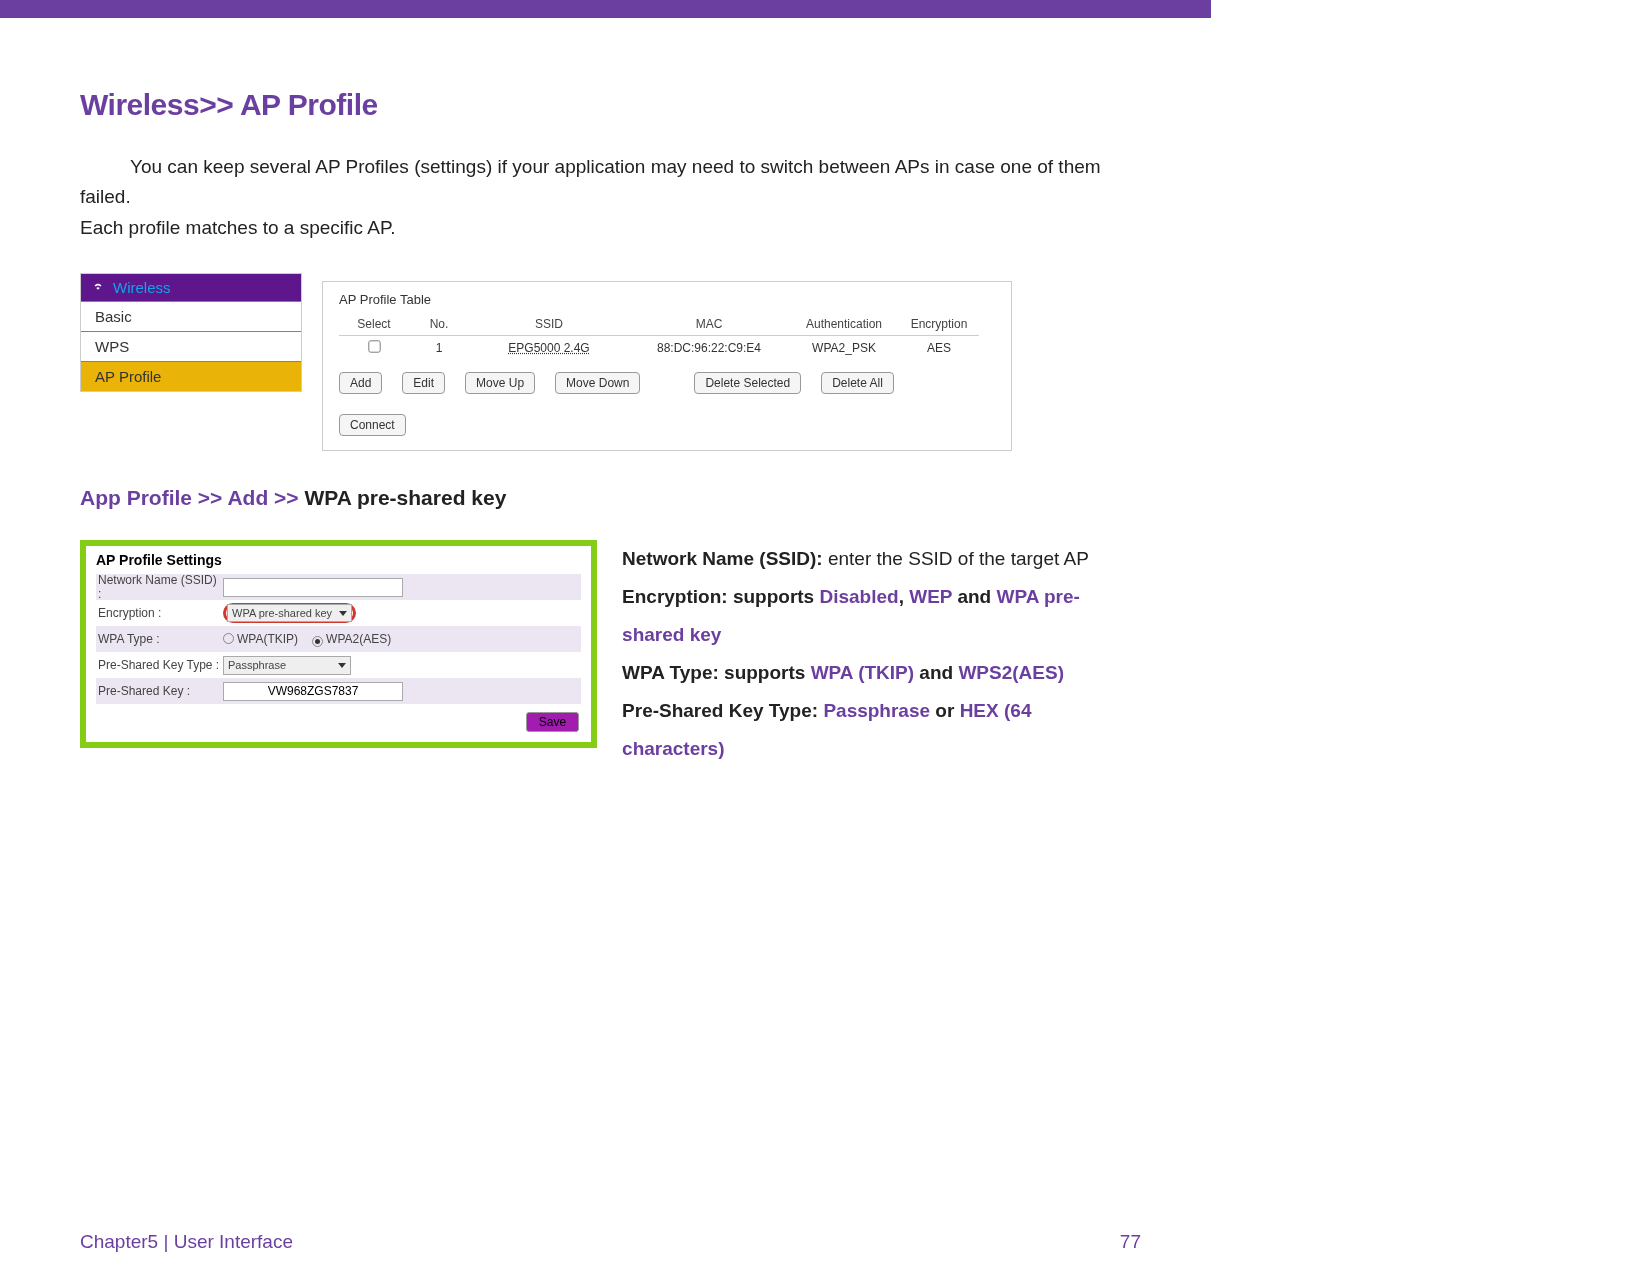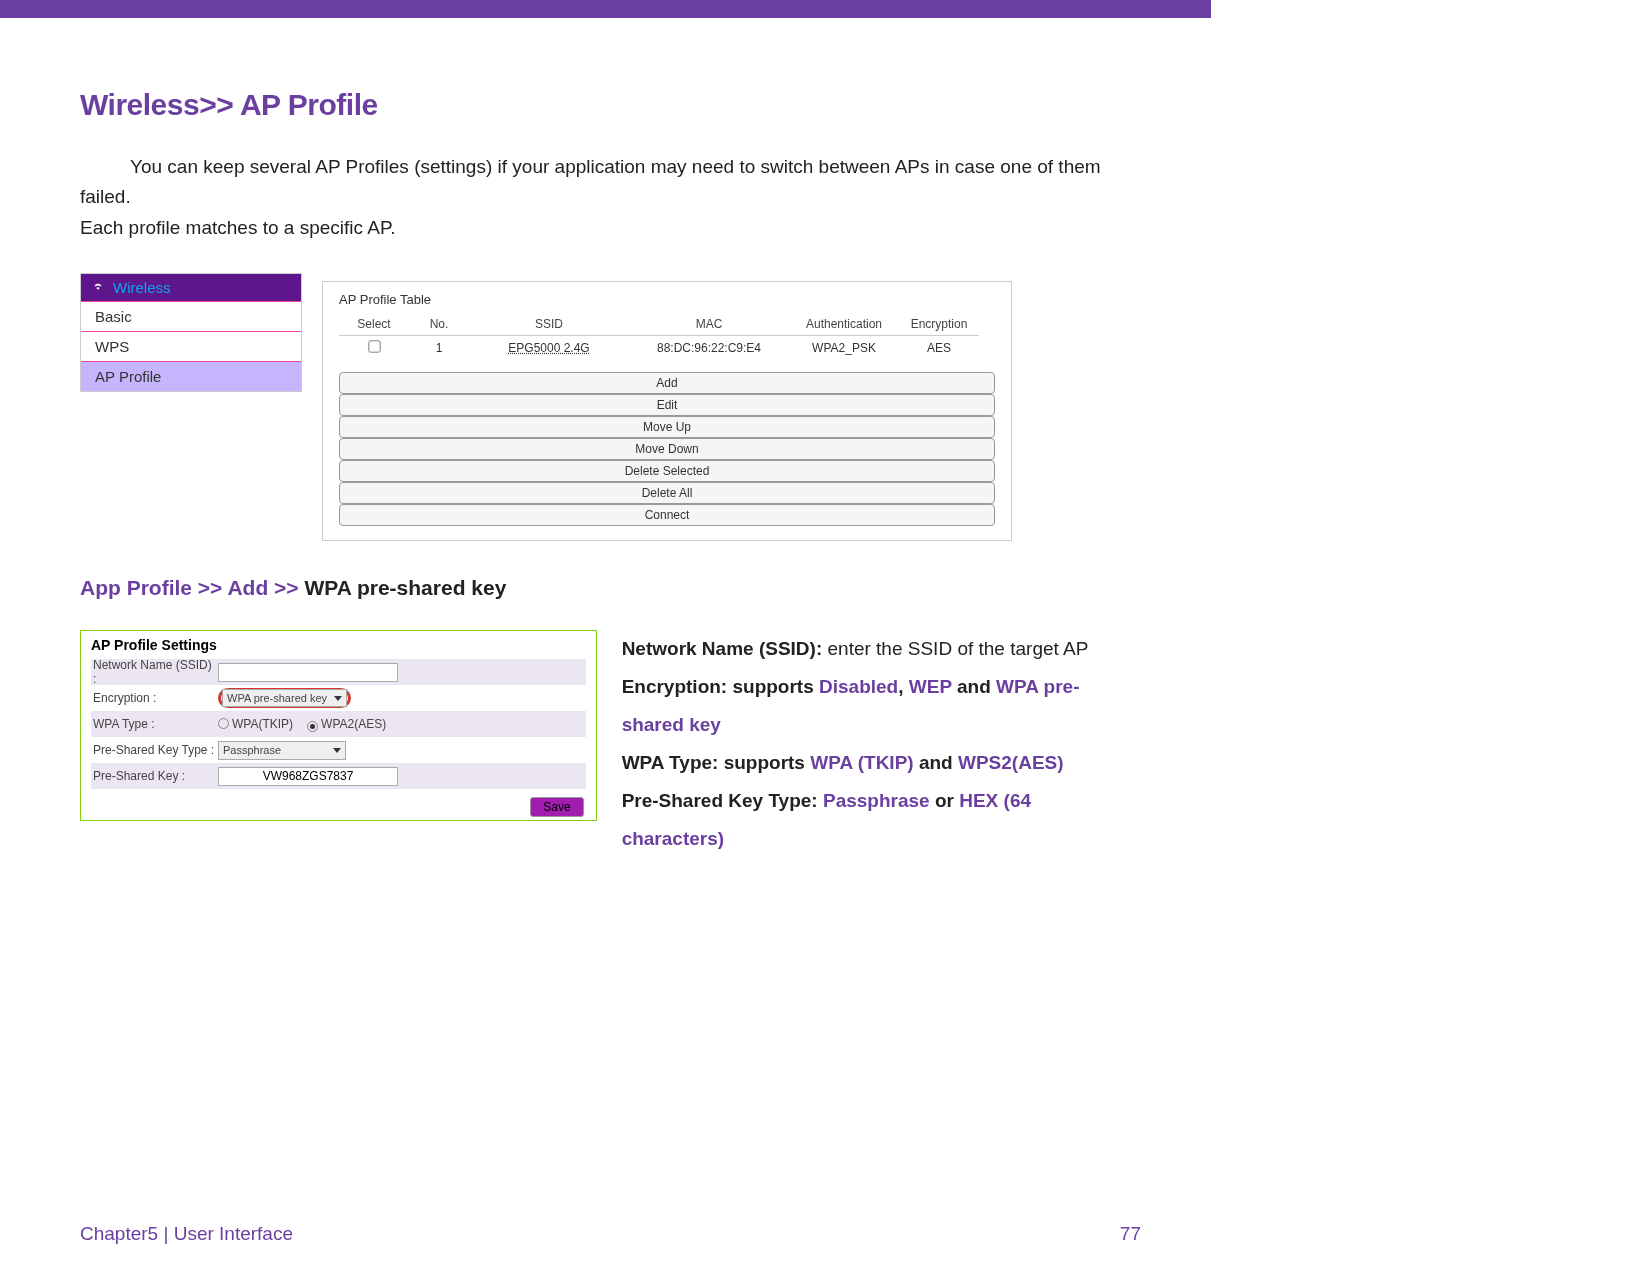--- a/index.html
+++ b/index.html
@@ -60,21 +60,21 @@
     gap: 8px;
   }
   .nav-item {
     border-top: 1px solid #ec4899;
     padding: 6px 14px;
     color: #333;
     font-size: 15px;
     cursor: pointer;
   }
   .nav-item.selected {
-    background: #c4b5fd;
+    background: #eab308;
   }
   .wifi-icon {
     display:inline-block;
     width:14px; height:14px;
     position: relative;
   }
   .wifi-icon svg { display:block; }
 
   
   .table-panel {
@@ -102,21 +102,21 @@
     padding: 4px 6px;
     border-bottom: 1px solid #ccc;
     text-align: center;
   }
   .tp-table td {
     padding: 4px 6px;
     text-align: center;
     color: #333;
   }
   .tp-table td.ssid { text-decoration: underline dotted; }
-  .btn-row { display:flex; gap:0; flex-wrap:wrap;flex-direction:column; }
+  .btn-row { display:flex; gap:20px; flex-wrap:wrap; }
   .ui-btn {
     background: #f5f5f5;
     border: 1px solid #999;
     border-radius: 4px;
     padding: 3px 10px;
     font-size: 12px;
     color: #333;
     cursor: pointer;
   }
   .btn-gap { width: 14px; }
@@ -131,22 +131,22 @@
   .heading-2 .black { color: #222; }
 
   
   .lower-row {
     display:flex;
     gap: 25px;
     align-items:flex-start;
   }
   .form-panel {
     width: 563px;
-    border: 1px solid #84cc16;
-    padding: 6px 10px 3px;
+    border: 6px solid #84cc16;
+    padding: 6px 10px 10px;
     font-family: Arial, sans-serif;
   }
   .form-title {
     font-weight: bold;
     font-size: 14px;
     padding: 0 0 6px 0;
     color: #000;
   }
   .form-row {
     display:flex;
@@ -232,21 +232,21 @@
     font-size: 19px;
     color:#222;
     line-height: 2.0;
   }
   .desc-col b { font-weight: bold; }
   .desc-col .purple { color:#6b3fa0; font-weight:bold; }
 
   
   .footer {
     position:absolute;
-    bottom: 30px;
+    bottom: 22px;
     left: 80px;
     right: 70px;
     display:flex;
     justify-content:space-between;
     font-size: 19px;
     color:#6b3fa0;
   }
 </style>
 </head>
 <body>

